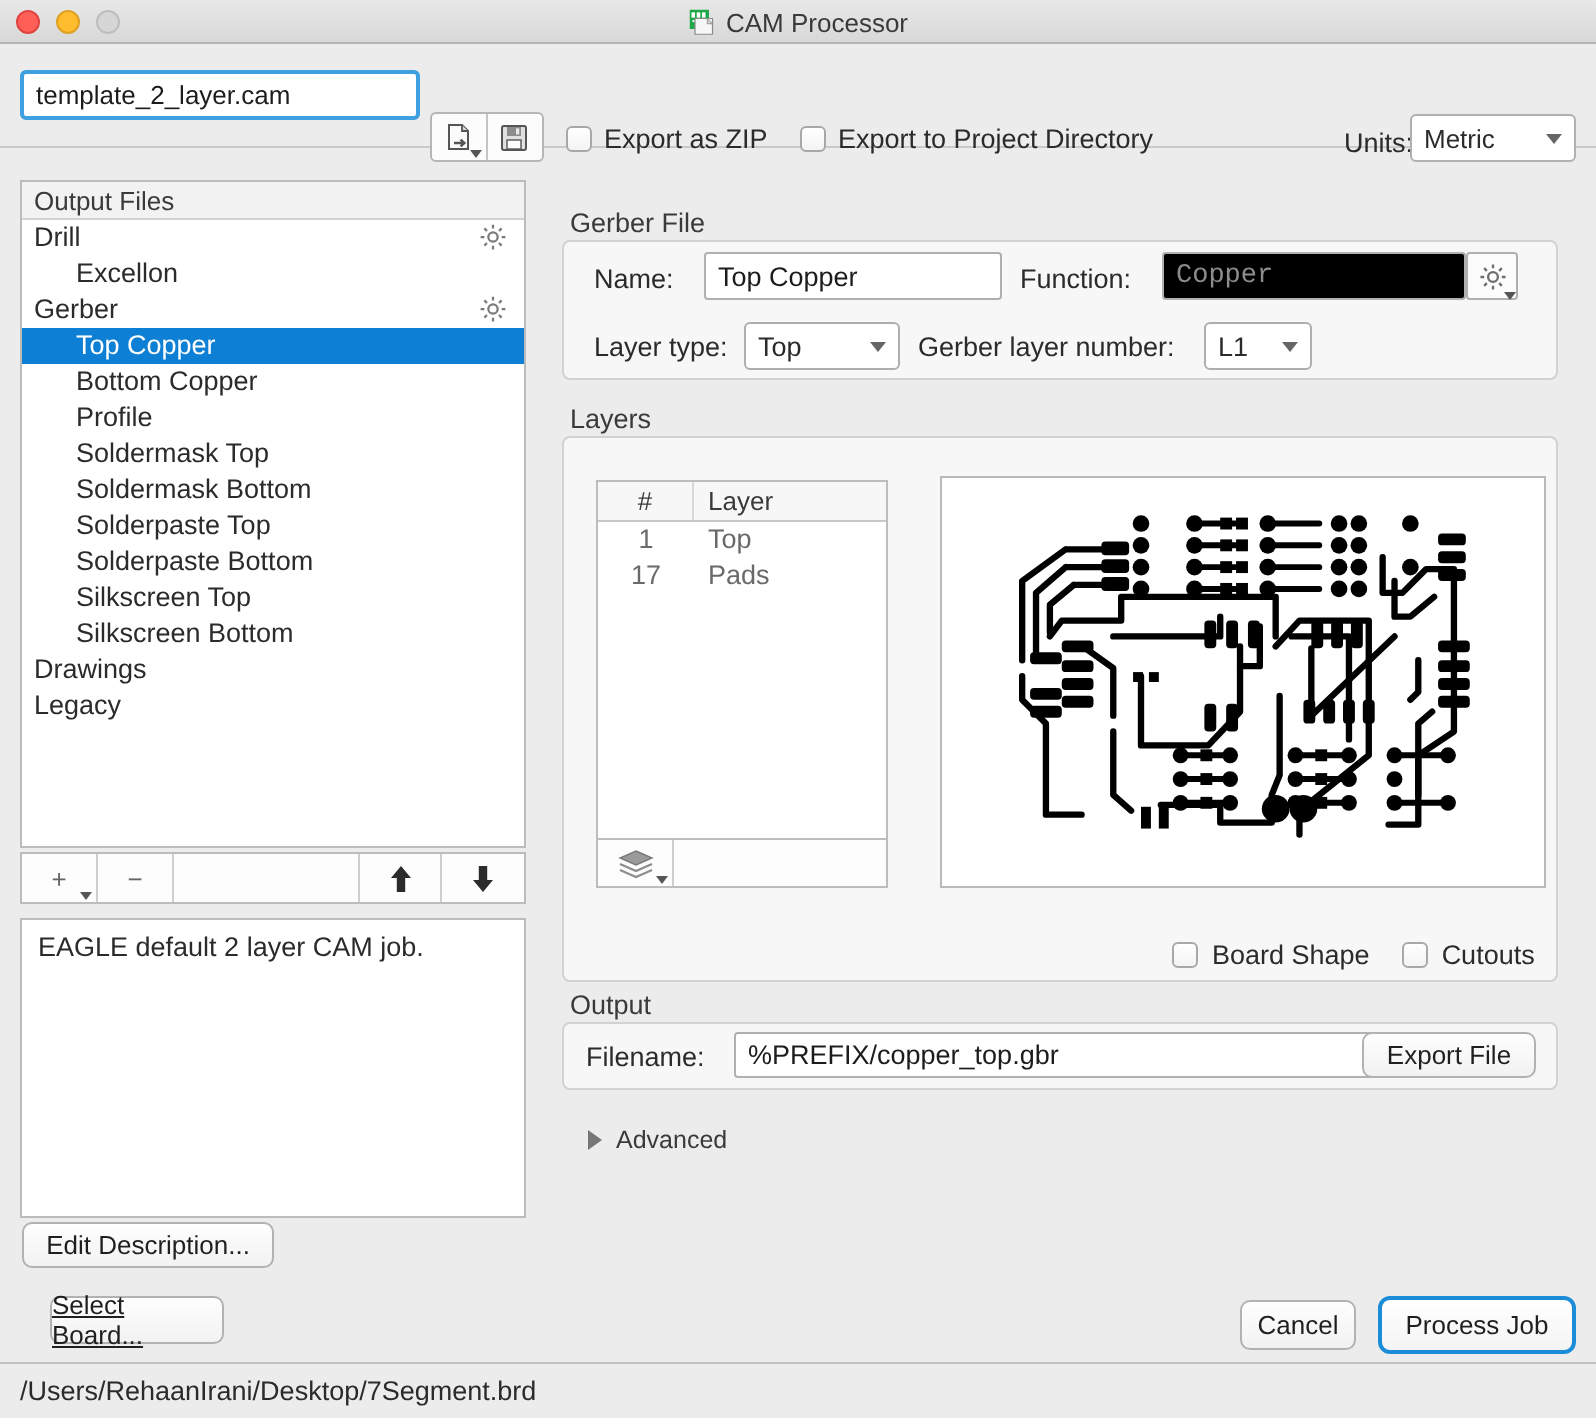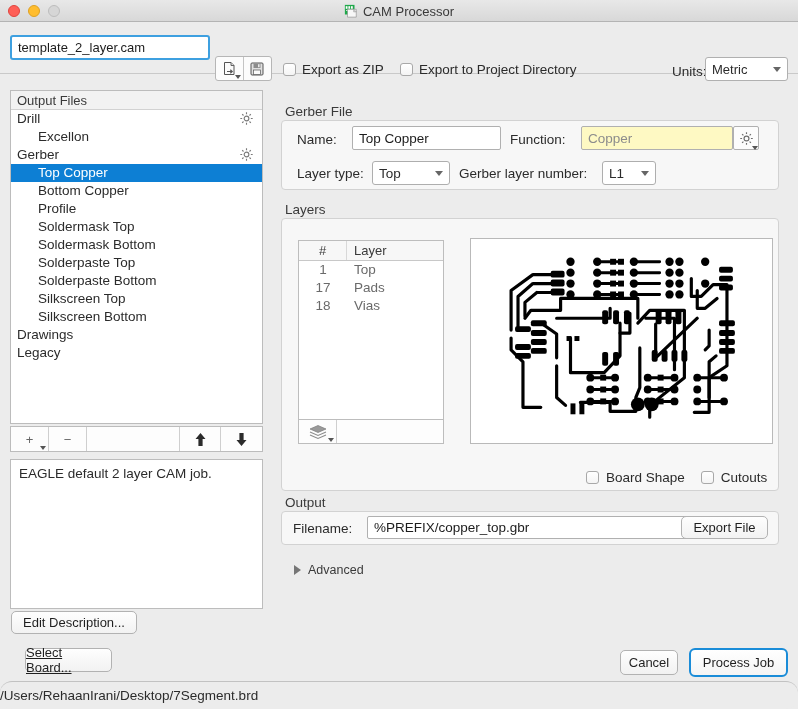--- a/index.html
+++ b/index.html
@@ -132,21 +132,21 @@
   .group-box {
     position: absolute; background: #f7f7f7;
     border: 1px solid #d2d2d2; border-radius: 4px;
   }
 
   .lbl { position: absolute; font-size: 13.5px; color: #2b2b2b; }
   .tfield {
     position: absolute; background: #fff; border: 1px solid #b0b0b0; border-radius: 2px;
     display: flex; align-items: center; padding: 0 6px; font-size: 13.5px; color: #1c1c1c;
   }
-  .tfield.dim { color: #8c8c8c; background: #fef9c3; }
+  .tfield.dim { color: #8c8c8c; background: #000000; font-family: Liberation Mono, monospace; }
   .dd {
     position: absolute; background: #fff; border: 1px solid #aeaeae; border-radius: 3px;
     display: flex; align-items: center; padding: 0 18px 0 6px; font-size: 13.5px;
   }
   .gearbtn {
     position: absolute; background: #fcfcfc; border: 1px solid #b0b0b0; border-radius: 2px;
     display: flex; align-items: center; justify-content: center;
   }
 
   
@@ -173,22 +173,22 @@
 
   .preview {
     position: absolute; left: 470px; top: 238px; width: 303px; height: 206px;
     background: #fff; border: 1px solid #b9b9b9;
   }
   .preview svg { display: block; width: 100%; height: 100%; }
 
   .status-bar {
     position: absolute; left: 0; top: 681px; width: 798px; height: 28px;
     background: #ececec; border-top: 1px solid #c2c2c2;
-    display: flex; align-items: center; padding-left: 0;
-    font-size: 13.5px; color: #2b2b2b; border-radius: 12px;
+    display: flex; align-items: center; padding-left: 10px;
+    font-size: 13.5px; color: #2b2b2b;
   }
   .cancel-btn  { position: absolute; left: 620px; top: 650px; width: 58px; height: 25px; }
   .process-btn {
     position: absolute; left: 689px; top: 648px; width: 99px; height: 29px;
     border: 2px solid #1a8cd8; border-radius: 6px;
     background: linear-gradient(to bottom,#ffffff,#f4f4f4);
     display: flex; align-items: center; justify-content: center;
     font-size: 13px; color: #1f1f1f;
   }
   .advanced {
@@ -360,24 +360,20 @@
       <div class="c2">Layer</div>
     </div>
     <div id="layers-rows">
         <div class="lt-row">
           <div class="c1">1</div>
           <div class="c2">Top</div>
         </div>
         <div class="lt-row">
           <div class="c1">17</div>
           <div class="c2">Pads</div>
-        </div>
-        <div class="lt-row">
-          <div class="c1">18</div>
-          <div class="c2">Vias</div>
         </div>
       </div>
   </div>
 
   <div class="layers-toolbar">
     <div class="lay-icon-cell">
       <svg width="20" height="16" viewBox="0 0 20 16">
         <path d="M10 1.5 L18 5 L10 8.5 L2 5 Z" fill="#9a9a9a" stroke="#7a7a7a" stroke-width="0.7"></path>
         <path d="M2 8 L10 11.5 L18 8" fill="none" stroke="#8c8c8c" stroke-width="1.1"></path>
         <path d="M2 11 L10 14.5 L18 11" fill="none" stroke="#8c8c8c" stroke-width="1.1"></path>

